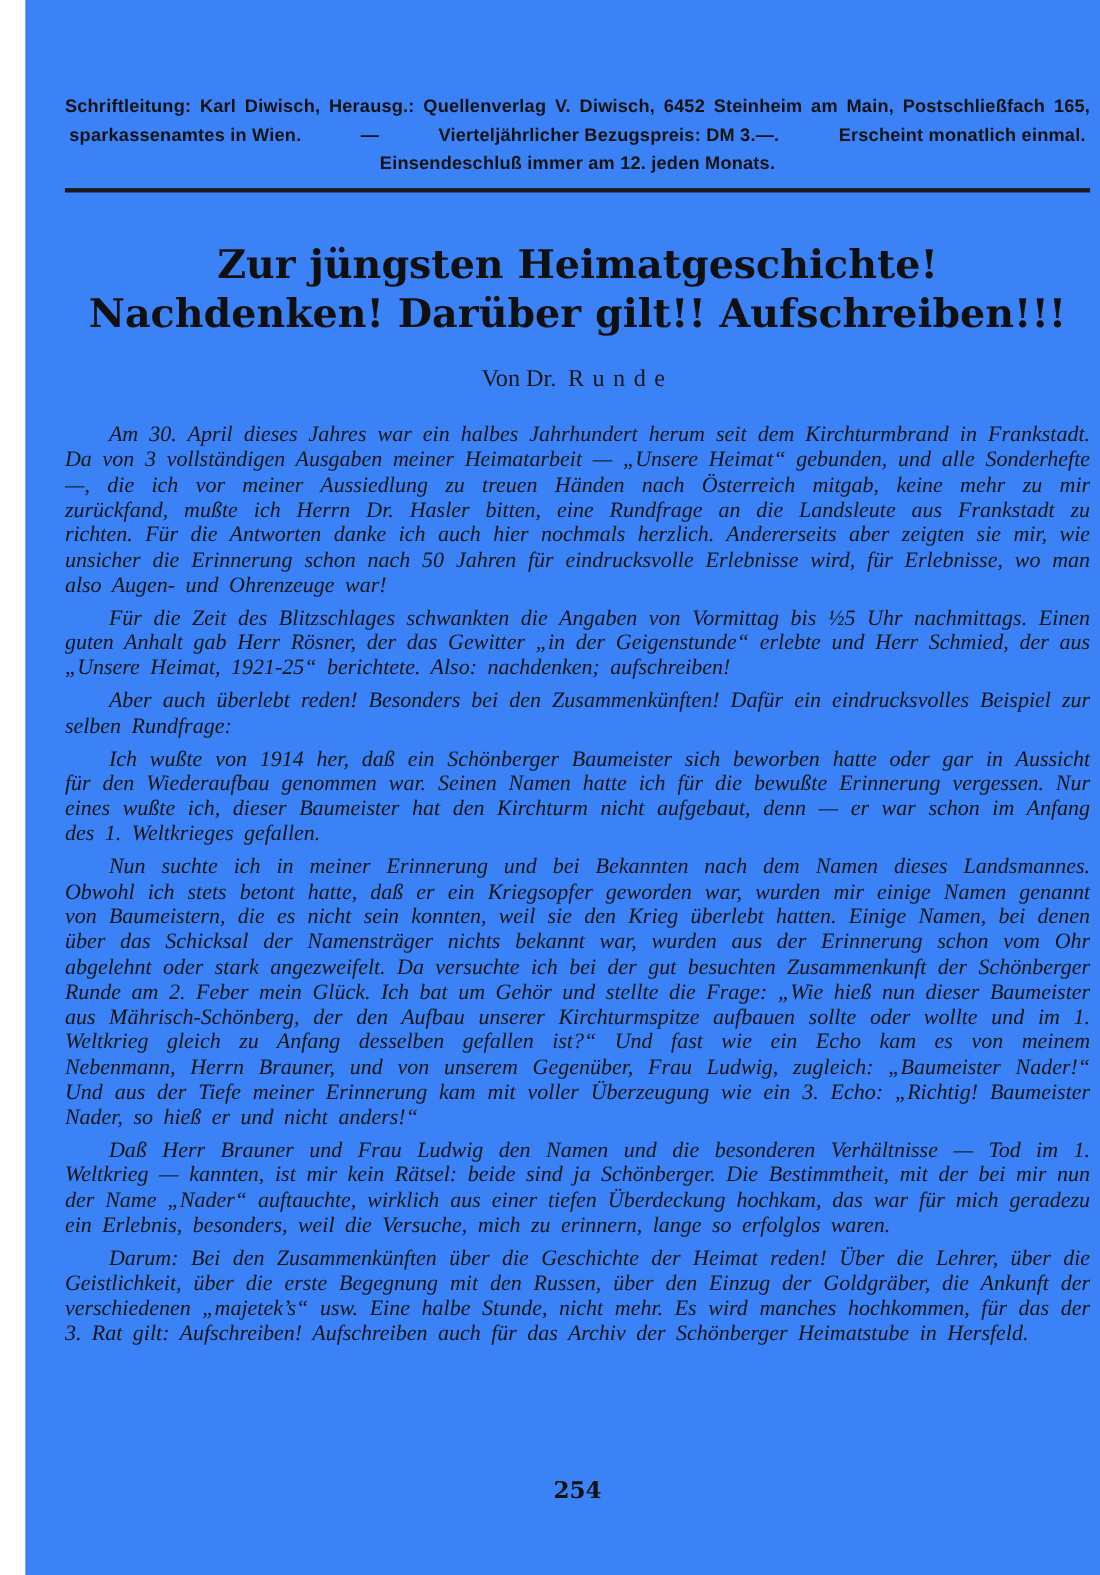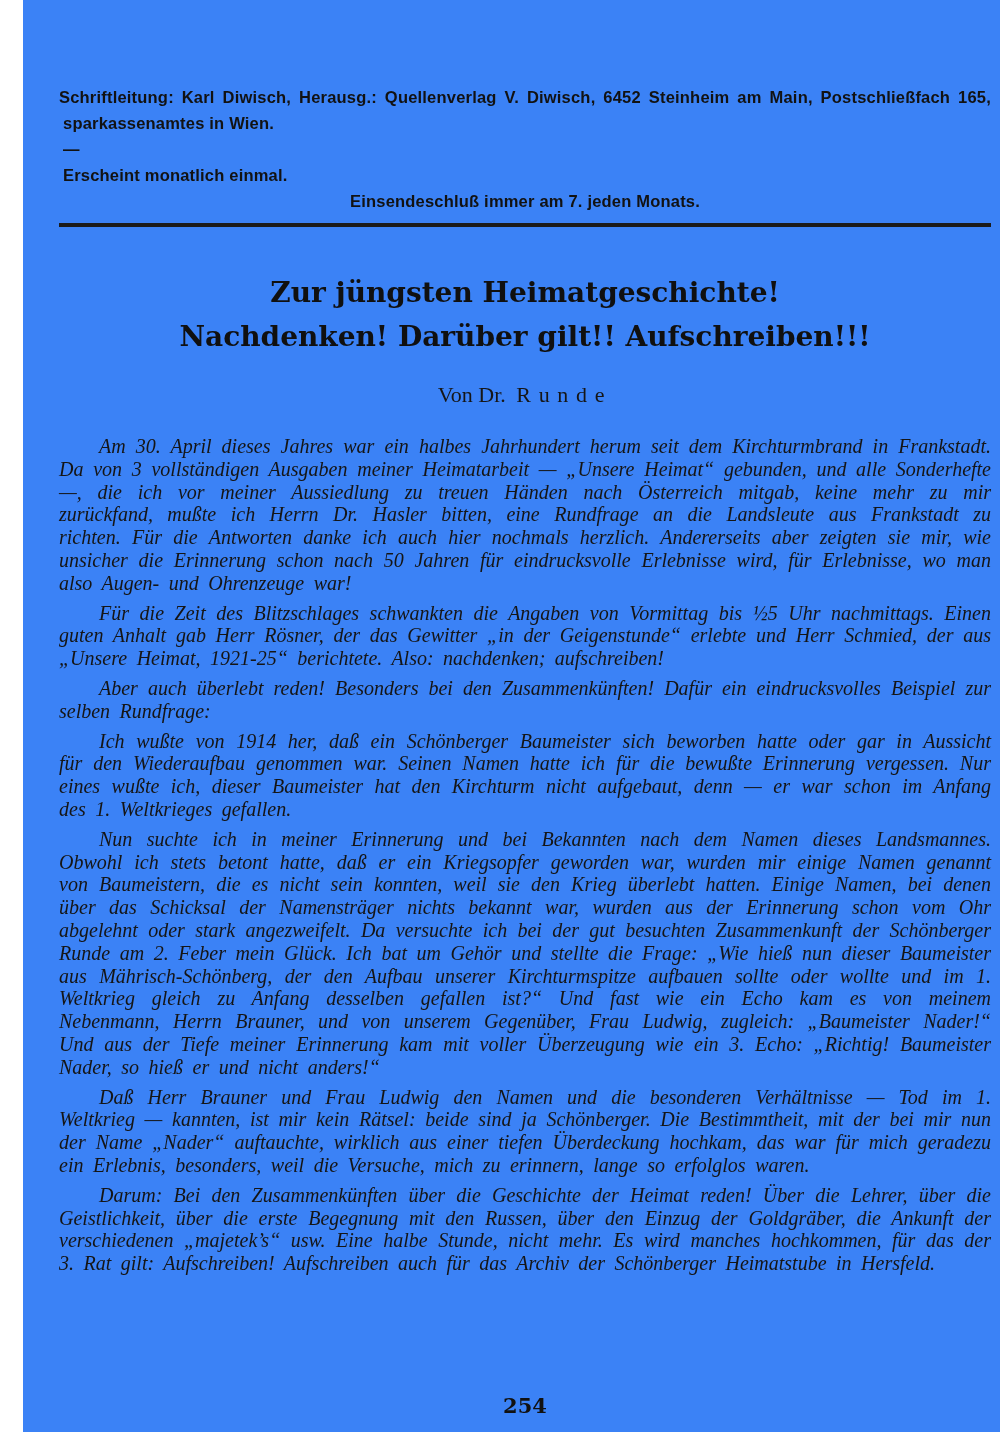--- a/index.html
+++ b/index.html
@@ -29,37 +29,36 @@
   }
   .masthead .just {
     text-align: justify;
     text-align-last: justify;
   }
   .masthead .spread {
     display: flex;
     justify-content: space-between;
     align-items: baseline;
     padding: 0 4px;
-    flex-direction: column;
   }
   .masthead .centered {
     text-align: center;
   }
   .rule {
     height: 4px;
     background: #1b1b1b;
     margin-top: 9px;
   }
   
   .title {
     margin-top: 44px;
     text-align: center;
     font-family: "DejaVu Serif", serif;
     font-weight: bold;
-    font-size: 28px;
+    font-size: 36px;
     line-height: 44px;
     color: #101010;
   }
   .byline {
     margin-top: 23px;
     text-align: center;
     font-family: "Liberation Serif", serif;
     font-size: 22px;
     color: #161616;
   }
@@ -96,23 +95,24 @@
 </head>
 <body>
 
 <div class="sheet">
 
   <header class="masthead">
     <div class="just">Schriftleitung: Karl Diwisch, Herausg.: Quellenverlag V. Diwisch, 6452 Steinheim am Main, Postschließfach 165,</div>
     <div class="spread">
       <span>sparkassenamtes in Wien.</span>
       <span>—</span>
+      <span>Vierteljährlicher Bezugspreis: DM 3.—.</span>
       <span>Erscheint monatlich einmal.</span>
     </div>
-    <div class="centered">Einsendeschluß immer am 7. jeden Monats.</div>
+    <div class="centered">Einsendeschluß immer am 12. jeden Monats.</div>
   </header>
 
   <div class="rule"></div>
 
   <h1 class="title">
     <span style="display:block">Zur jüngsten Heimatgeschichte!</span>
     <span style="display:block">Nachdenken! Darüber gilt!! Aufschreiben!!!</span>
   </h1>
 
   <div class="byline">

